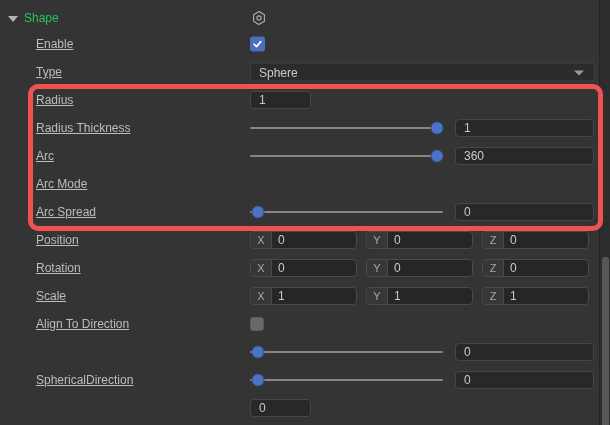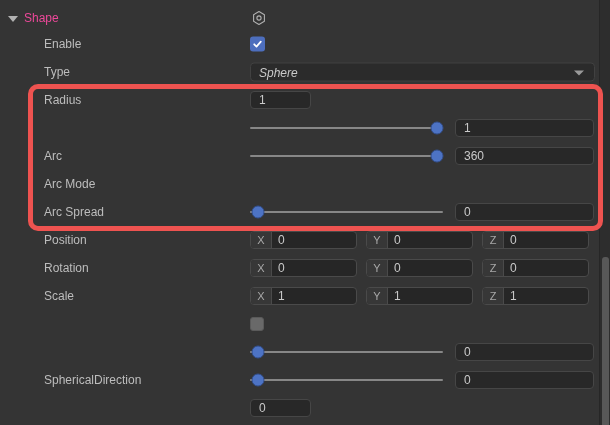--- a/index.html
+++ b/index.html
@@ -4,37 +4,37 @@
 <style>
   html,body{margin:0;padding:0;}
   body{
     width:610px;height:425px;position:relative;overflow:hidden;
     background:var(--bg,#343434);
     font-family:"Liberation Sans", sans-serif;
     font-size:12px;color:#c2c2c2;
     -webkit-font-smoothing:antialiased;
   }
   .row{position:absolute;left:0;right:0;height:28px;}
-  .label{position:absolute;left:44px;top:50%;transform:translateY(-50%);color:#bdbdbd;white-space:nowrap;}
-  .hdr-label{position:absolute;left:24px;top:50%;transform:translateY(-50%);color:#ec4899;}
+  .label{position:absolute;left:36px;top:50%;transform:translateY(-50%);color:#bdbdbd;white-space:nowrap;text-decoration:underline;}
+  .hdr-label{position:absolute;left:24px;top:50%;transform:translateY(-50%);color:#22c55e;}
   .foldout{position:absolute;left:8px;top:50%;margin-top:-2px;width:0;height:0;
     border-left:5px solid transparent;border-right:5px solid transparent;border-top:6px solid #b2b2b2;}
   .gear{position:absolute;left:251px;top:6px;width:16px;height:16px;}
   
   .field{position:absolute;top:50%;transform:translateY(-50%);height:18px;box-sizing:border-box;
     background:#282828;border:1px solid #464646;border-radius:4px;
     display:flex;align-items:center;color:#cacaca;}
   .field .fv{padding-left:8px;}
   .small{left:250px;width:61px;}
   .val{left:455px;width:139px;}
   
   .dropdown{position:absolute;left:250px;top:50%;transform:translateY(-50%);width:345px;height:19px;box-sizing:border-box;
     background:#2b2b2b;border:1px solid #414141;border-radius:4px;
     display:flex;align-items:center;color:#cacaca;}
-  .dropdown .fv{padding-left:8px;font-style:italic;}
+  .dropdown .fv{padding-left:8px;}
   .caret{position:absolute;right:10px;top:50%;margin-top:-2px;width:0;height:0;
     border-left:5px solid transparent;border-right:5px solid transparent;border-top:5px solid #9a9a9a;}
   
   .slider{position:absolute;left:250px;width:193px;height:28px;top:0;}
   .slider .track{position:absolute;left:0;right:0;top:50%;height:2px;margin-top:-1px;background:#878787;border-radius:1px;}
   .slider .thumb{position:absolute;top:50%;width:13px;height:13px;border-radius:50%;
     background:var(--thumb-blue,#4d73c4);border:1px solid #33508f;box-sizing:border-box;
     transform:translate(-50%,-50%);}
   
   .checkbox{position:absolute;left:250px;top:50%;transform:translateY(-50%);width:15px;height:15px;border-radius:3px;
@@ -87,20 +87,21 @@
 </div>
 
 <div class="row" style="top:86px">
   <span class="label">Radius</span>
   <span class="field small">
     <span class="fv">1</span>
   </span>
 </div>
 
 <div class="row" style="top:114px">
+  <span class="label">Radius Thickness</span>
   <span class="slider">
     <span class="track"></span>
     <span class="thumb" style="left: 97%;"></span>
   </span>
   <span class="field val">
     <span class="fv">1</span>
   </span>
 </div>
 
 <div class="row" style="top:142px">
@@ -171,20 +172,21 @@
     <span class="axis">Y</span>
     <span class="vv">1</span>
   </span>
   <span class="vec vz">
     <span class="axis">Z</span>
     <span class="vv">1</span>
   </span>
 </div>
 
 <div class="row" style="top:310px">
+  <span class="label">Align To Direction</span>
   <span class="checkbox off"></span>
 </div>
 
 <div class="row" style="top:338px">
   <span class="slider">
     <span class="track"></span>
     <span class="thumb" style="left: 4%;"></span>
   </span>
   <span class="field val">
     <span class="fv">0</span>

